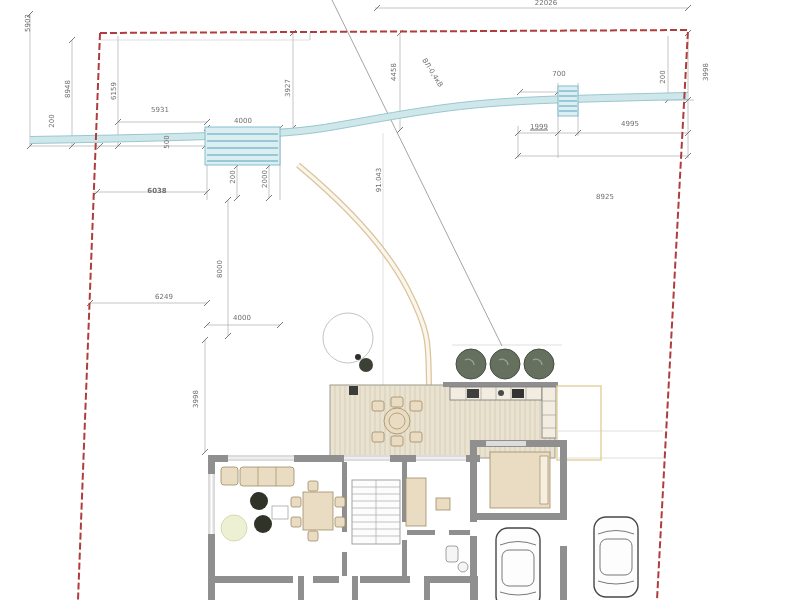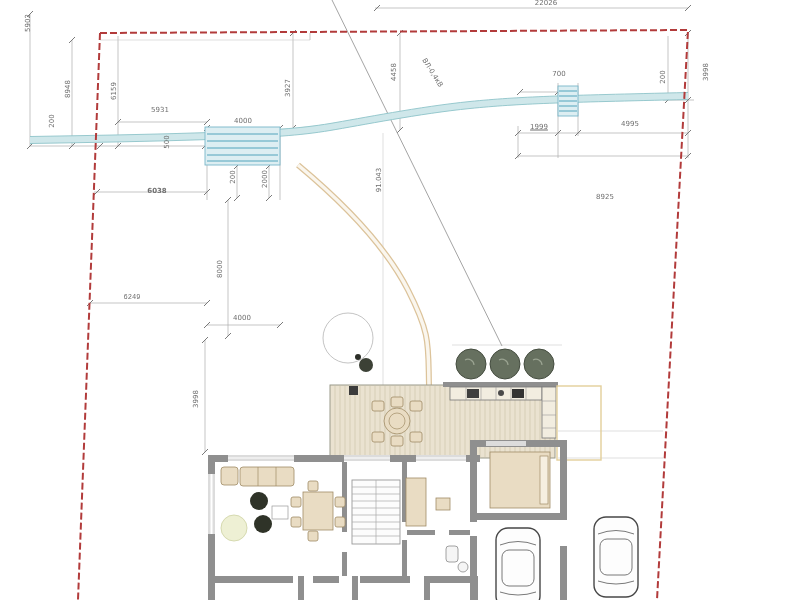--- a/index.html
+++ b/index.html
@@ -225,20 +225,20 @@
       <div class="dim" style="left: 394px; top: 72px; transform: translate(-50%, -50%) rotate(-90deg);">4458</div>
       <div class="dim" style="left: 559px; top: 74px; transform: translate(-50%, -50%) rotate(0deg);">700</div>
       <div class="dim" style="left: 539px; top: 127px; transform: translate(-50%, -50%) rotate(0deg); text-decoration: underline;">1999</div>
       <div class="dim" style="left: 630px; top: 124px; transform: translate(-50%, -50%) rotate(0deg);">4995</div>
       <div class="dim" style="left: 605px; top: 149px; transform: translate(-50%, -50%) rotate(0deg); margin-top: 48px;">8925</div>
       <div class="dim" style="left: 663px; top: 77px; transform: translate(-50%, -50%) rotate(-90deg);">200</div>
       <div class="dim" style="left: 706px; top: 72px; transform: translate(-50%, -50%) rotate(-90deg);">3998</div>
       <div class="dim" style="left: 233px; top: 177px; transform: translate(-50%, -50%) rotate(-90deg);">200</div>
       <div class="dim" style="left: 265px; top: 179px; transform: translate(-50%, -50%) rotate(-90deg);">2000</div>
       <div class="dim" style="left: 157px; top: 191px; transform: translate(-50%, -50%) rotate(0deg); font-weight: bold;">6038</div>
-      <div class="dim" style="left: 132px; top: 297px; transform: translate(-50%, -50%) rotate(0deg); font-family: Liberation Mono, monospace;">6249</div>
+      <div class="dim" style="left: 164px; top: 297px; transform: translate(-50%, -50%) rotate(0deg);">6249</div>
       <div class="dim" style="left: 220px; top: 269px; transform: translate(-50%, -50%) rotate(-90deg);">8000</div>
       <div class="dim" style="left: 242px; top: 318px; transform: translate(-50%, -50%) rotate(0deg);">4000</div>
       <div class="dim" style="left: 196px; top: 399px; transform: translate(-50%, -50%) rotate(-90deg);">3998</div>
       <div class="dim" style="left: 432px; top: 73px; transform: translate(-50%, -50%) rotate(58deg);">ВЛ-0,4кВ</div>
       <div class="dim" style="left: 379px; top: 180px; transform: translate(-50%, -50%) rotate(-90deg);">91.043</div>
     </div>
 </div>
 
 </body></html>

